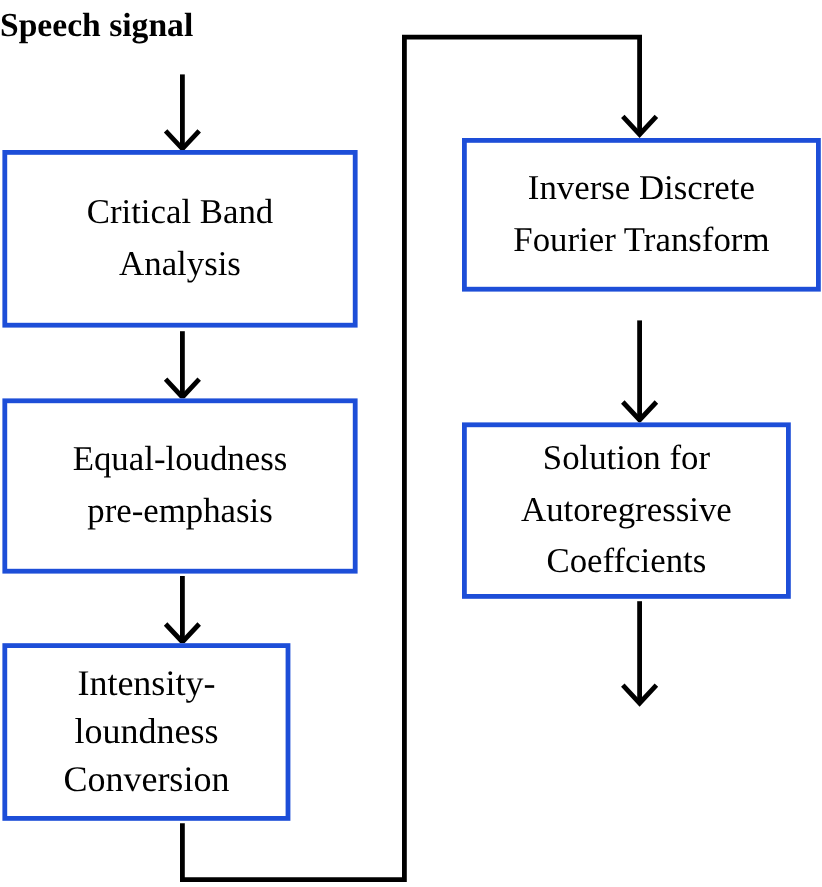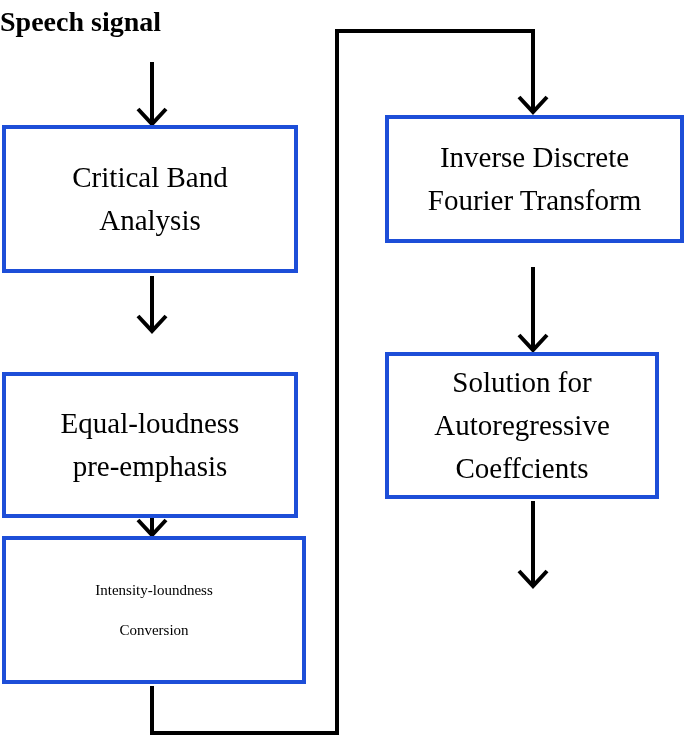--- a/index.html
+++ b/index.html
@@ -30,23 +30,23 @@
     background: #ffffff;
     display: flex;
     align-items: center;
     justify-content: center;
     text-align: center;
     white-space: pre-line;
     font-size: 29px;
     line-height: 43px;
   }
   .node-critical   { left: 2px;   top: 125px; width: 296px; height: 148px; }
-  .node-equal      { left: 2px;   top: 332px; width: 296px; height: 146px; margin-top: 40px; }
-  .node-intensity  { left: 2px;   top: 536px; width: 304px; height: 148px;
-                     font-size: 15px; line-height: 40px; }
+  .node-equal      { left: 2px;   top: 332px; width: 296px; height: 146px; }
+  .node-intensity  { left: 2px;   top: 536px; width: 240px; height: 148px;
+                     font-size: 30px; line-height: 40px; }
   .node-idft       { left: 385px; top: 115px; width: 299px; height: 128px; }
   .node-solution   { left: 385px; top: 352px; width: 274px; height: 147px; }
   .free-label {
     position: absolute;
     text-align: left;
     font-weight: bold;
     font-size: 28px;
     line-height: 44px;
     white-space: pre-line;
   }

